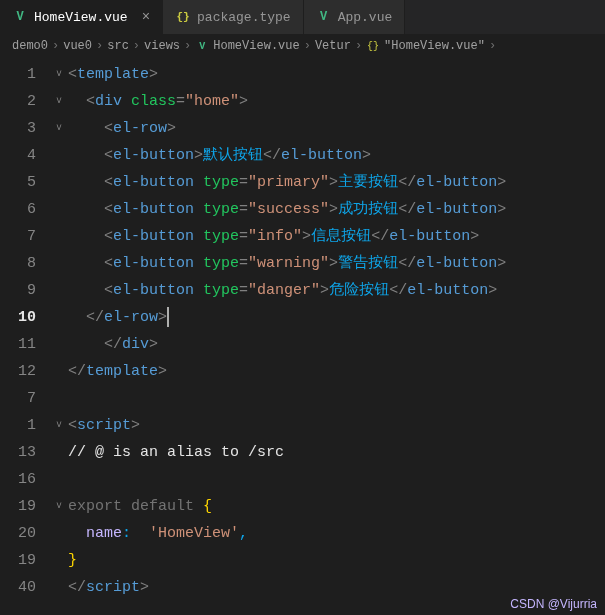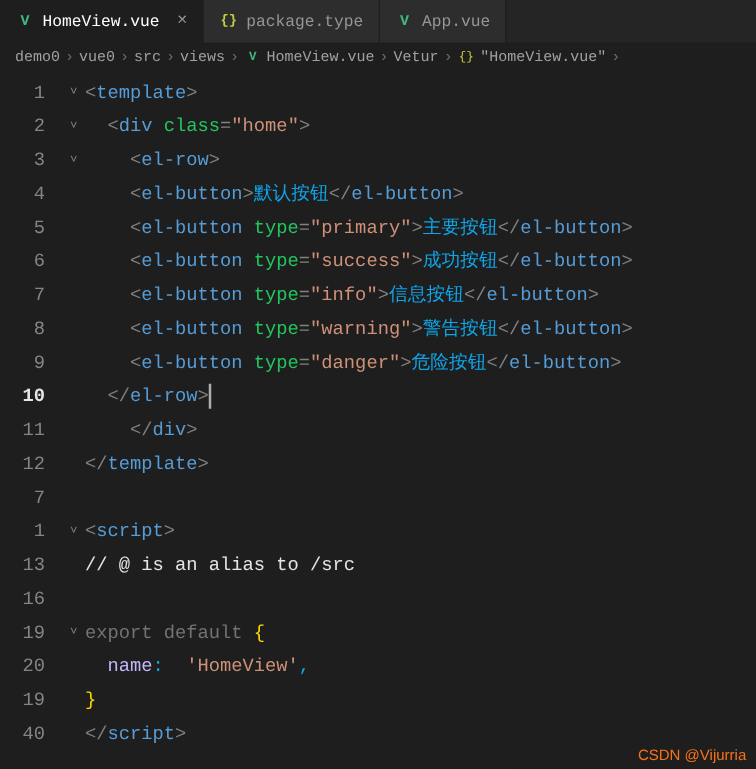--- a/index.html
+++ b/index.html
@@ -103,21 +103,21 @@
       width: 2px;
       height: 20px;
       background: #aeafad;
       vertical-align: middle;
       margin-left: 0px;
     }
     .watermark {
       position: absolute;
       right: 8px;
       bottom: 4px;
-      color: #f97316;
+      color: #c4b5fd;
       font-size: 12px;
       font-family: Arial, sans-serif;
     }
   </style>
 </head>
 <body>
 
 <div class="tabs" id="tabs">
     <div class="tab active">
       <span class="tab-icon vue-icon">V</span>

